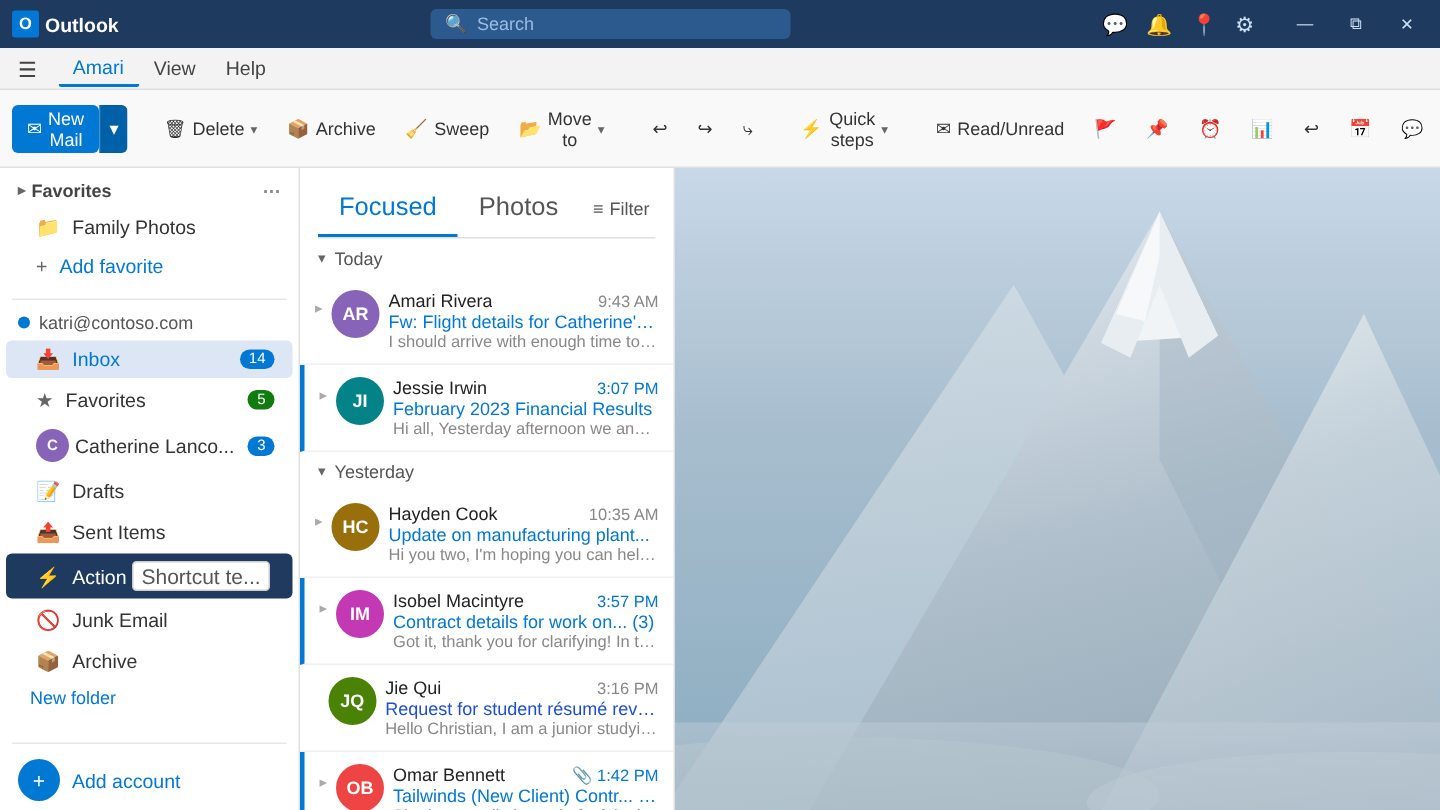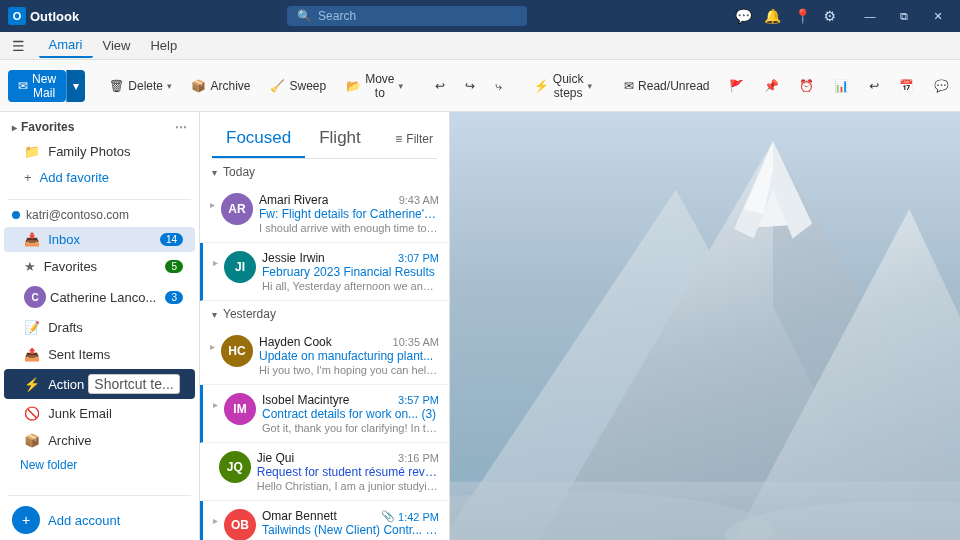--- a/index.html
+++ b/index.html
@@ -242,21 +242,21 @@
     <div class="sidebar-add">
       <div class="sidebar-add-avatar">+</div>
       <span>Add account</span>
     </div>
   </div>
 
   <div class="email-list-pane">
     <div class="email-list-header">
       <div class="email-tabs">
         <div class="email-tab active">Focused</div>
-        <div class="email-tab">Flight</div>
+        <div class="email-tab">Photos</div>
         <div class="filter-btn">
           <span>≡</span>
           <span>Filter</span>
         </div>
       </div>
     </div>
     <div class="email-list">
 
       <div class="date-section-header">
         <span class="date-collapse-icon">▾</span>

